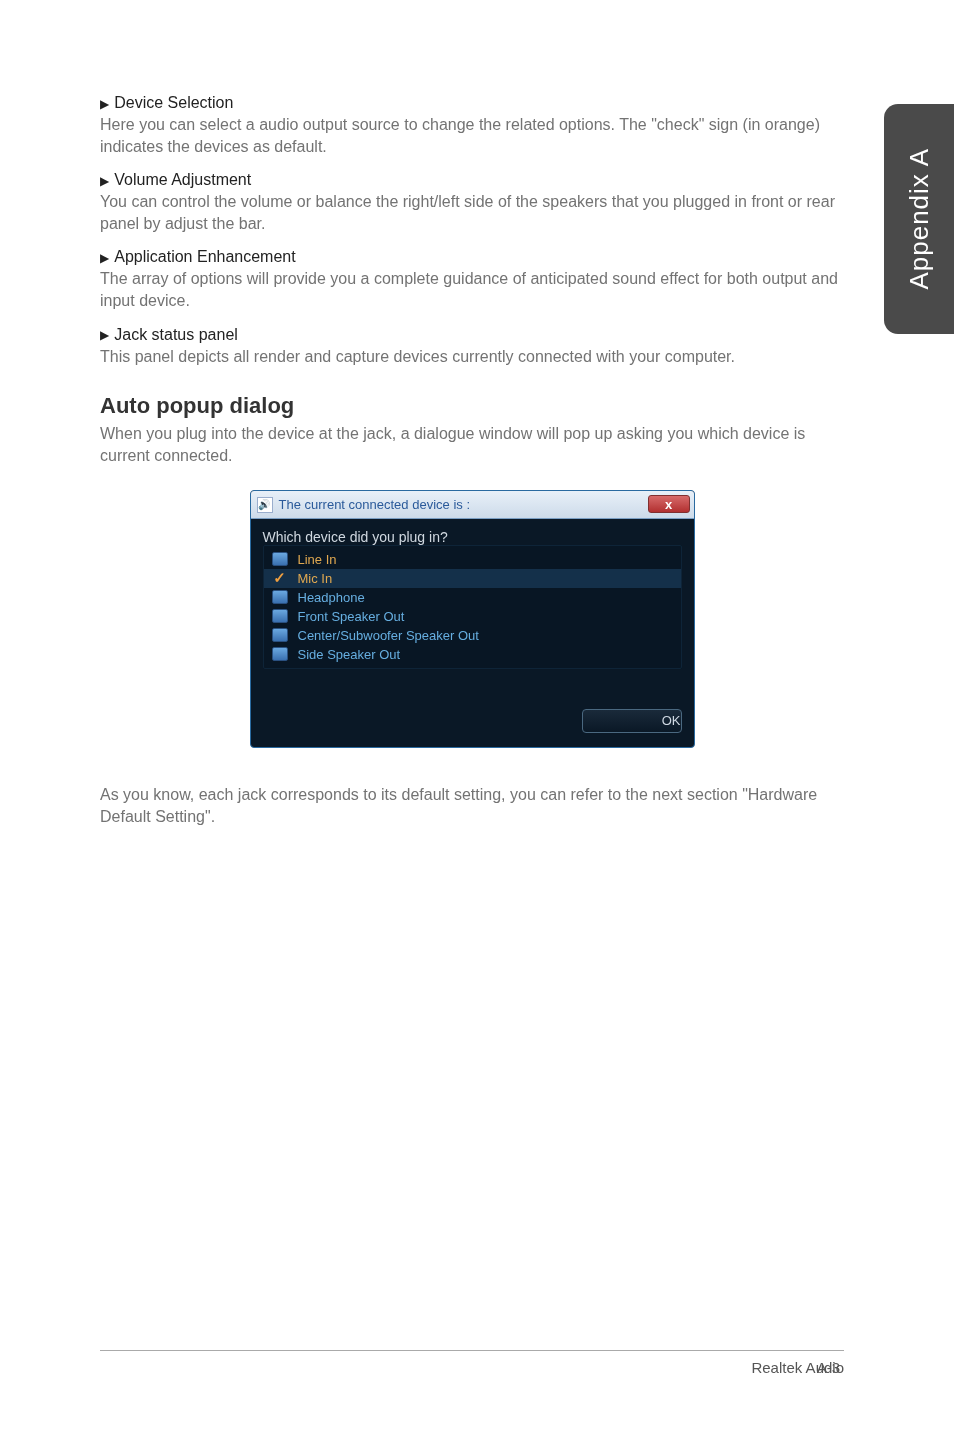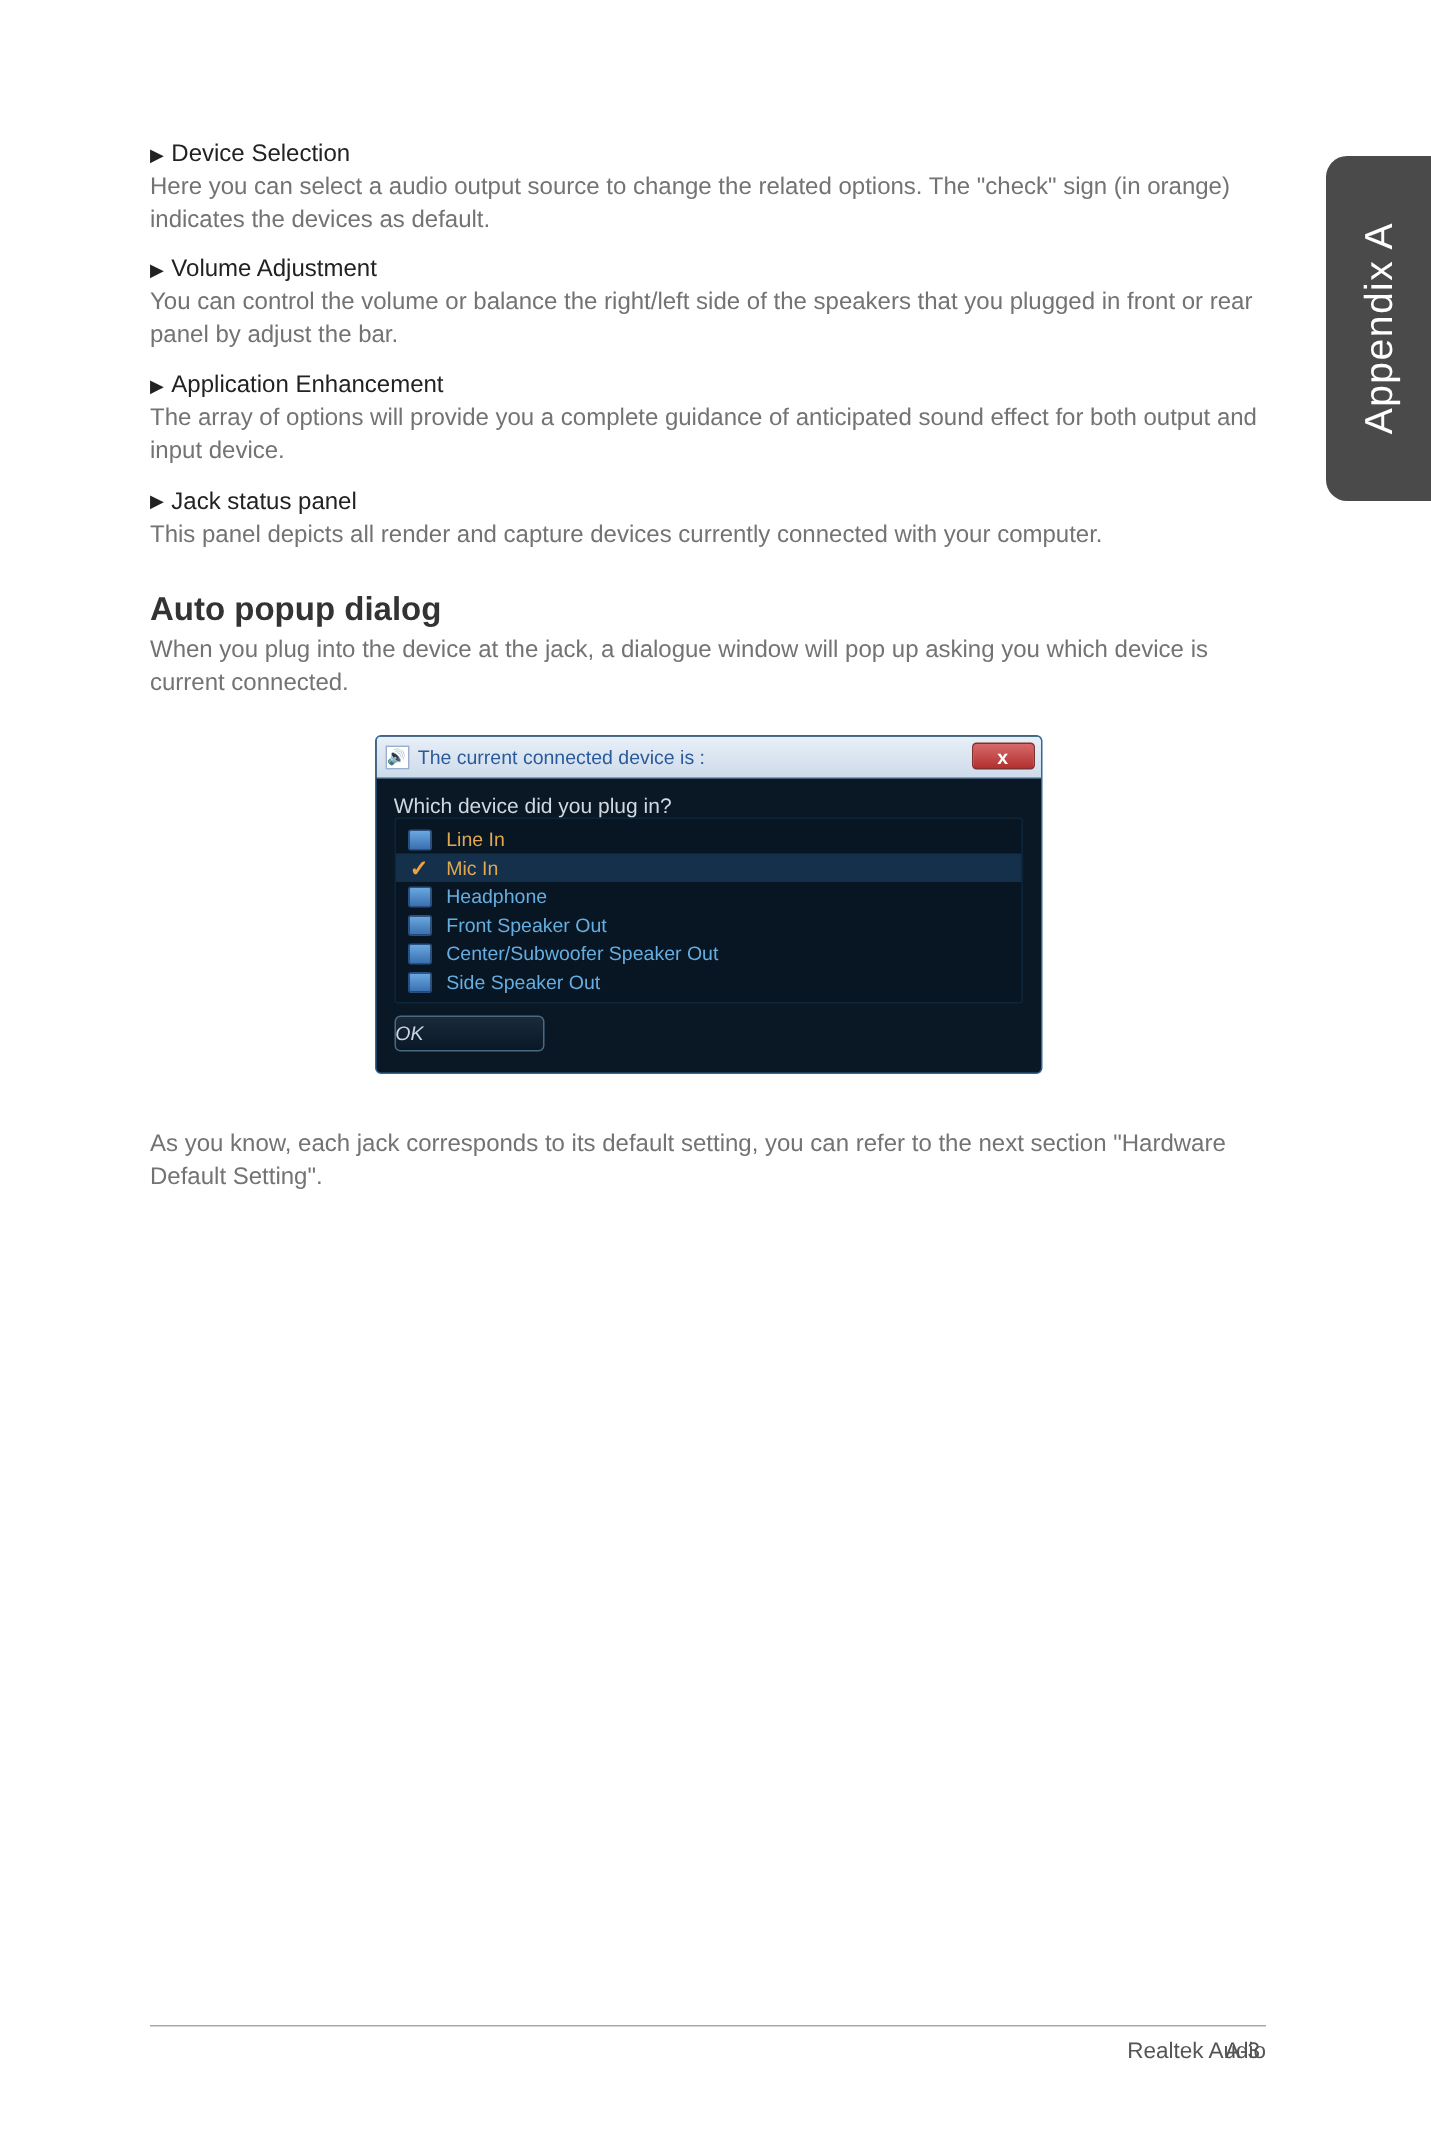--- a/index.html
+++ b/index.html
@@ -120,21 +120,21 @@
     font-size: 14px;
   }
   .device-list {
     background: #081624;
     border: 1px solid #0e2438;
     border-radius: 2px;
     padding: 4px 0;
   }
   .device-item {
     display: flex;
-    align-items: flex-end;
+    align-items: flex-start;
     padding: 2px 8px;
     font-size: 13px;
   }
   .device-item .icon {
     width: 16px;
     height: 14px;
     margin-right: 10px;
     display: inline-block;
     position: relative;
   }
@@ -150,23 +150,22 @@
     color: #f0a040;
     font-size: 15px;
     font-weight: bold;
   }
   .device-item.selected {
     background: #14304a;
   }
   .device-item .label { color: #66aee0; }
   .device-item .label.orange { color: #e0a850; }
   .ok-row {
-    text-align: left;
-    margin-top: 8px;
-    font-style: italic;
+    text-align: right;
+    margin-top: 40px;
   }
   .ok-btn {
     display: inline-block;
     width: 100px;
     height: 24px;
     line-height: 22px;
     border: 1px solid #4a6880;
     border-radius: 4px;
     background: linear-gradient(#1a2a3a, #0a1826);
     color: #cfd8e2;

